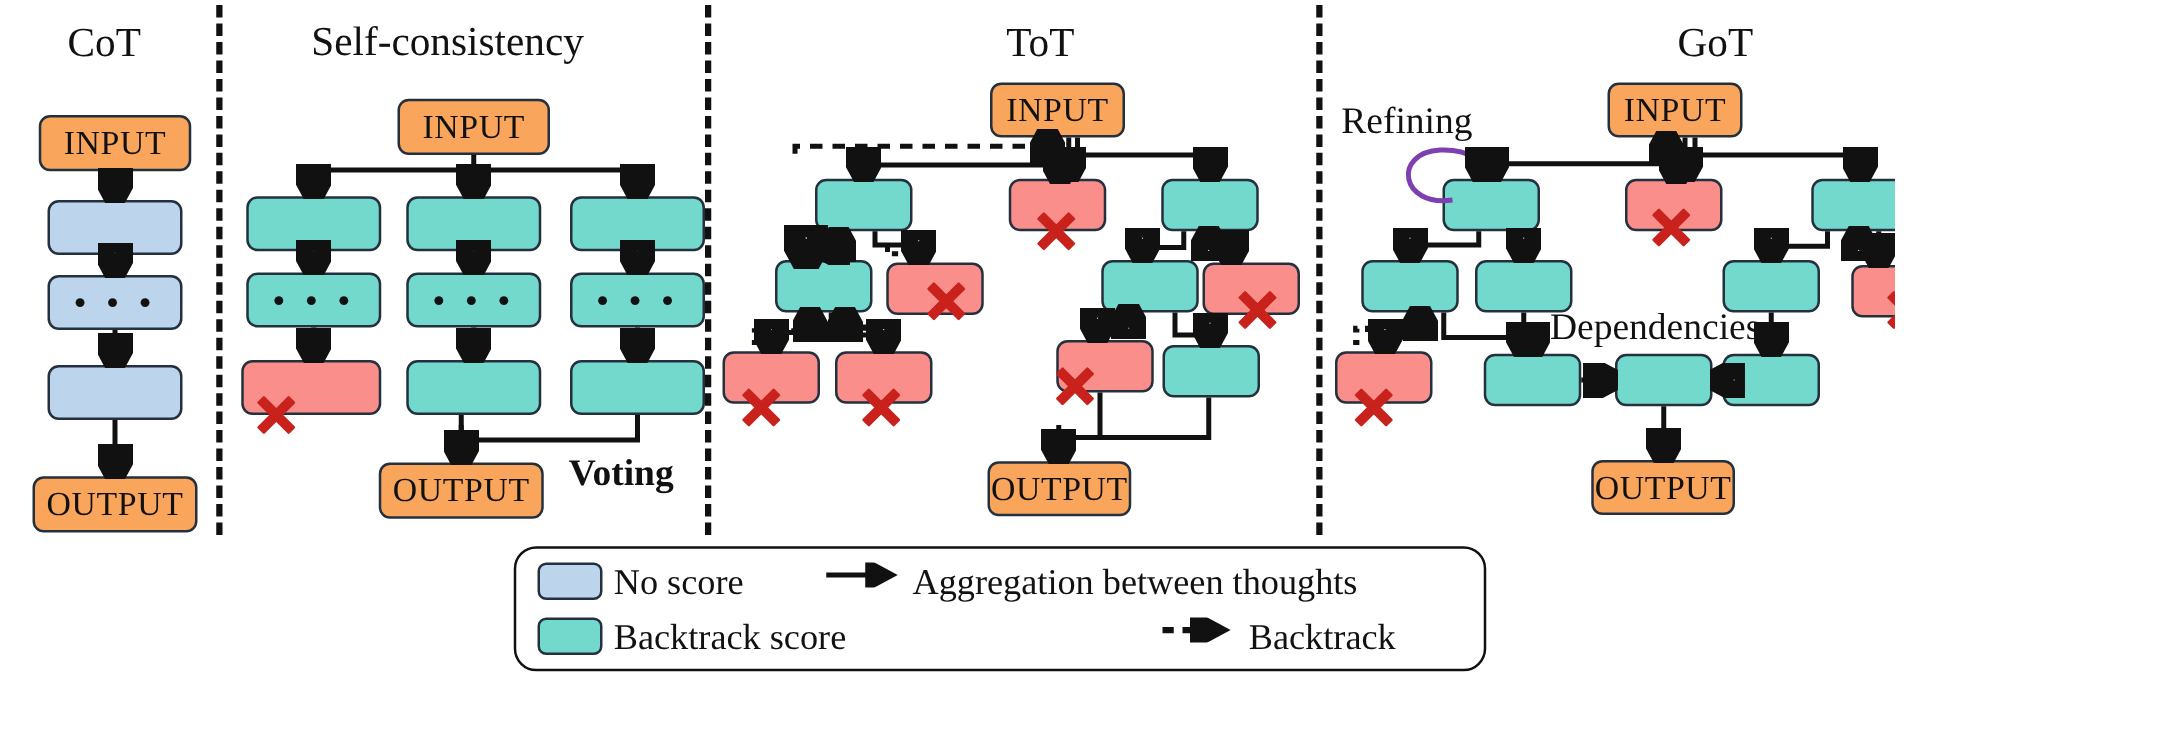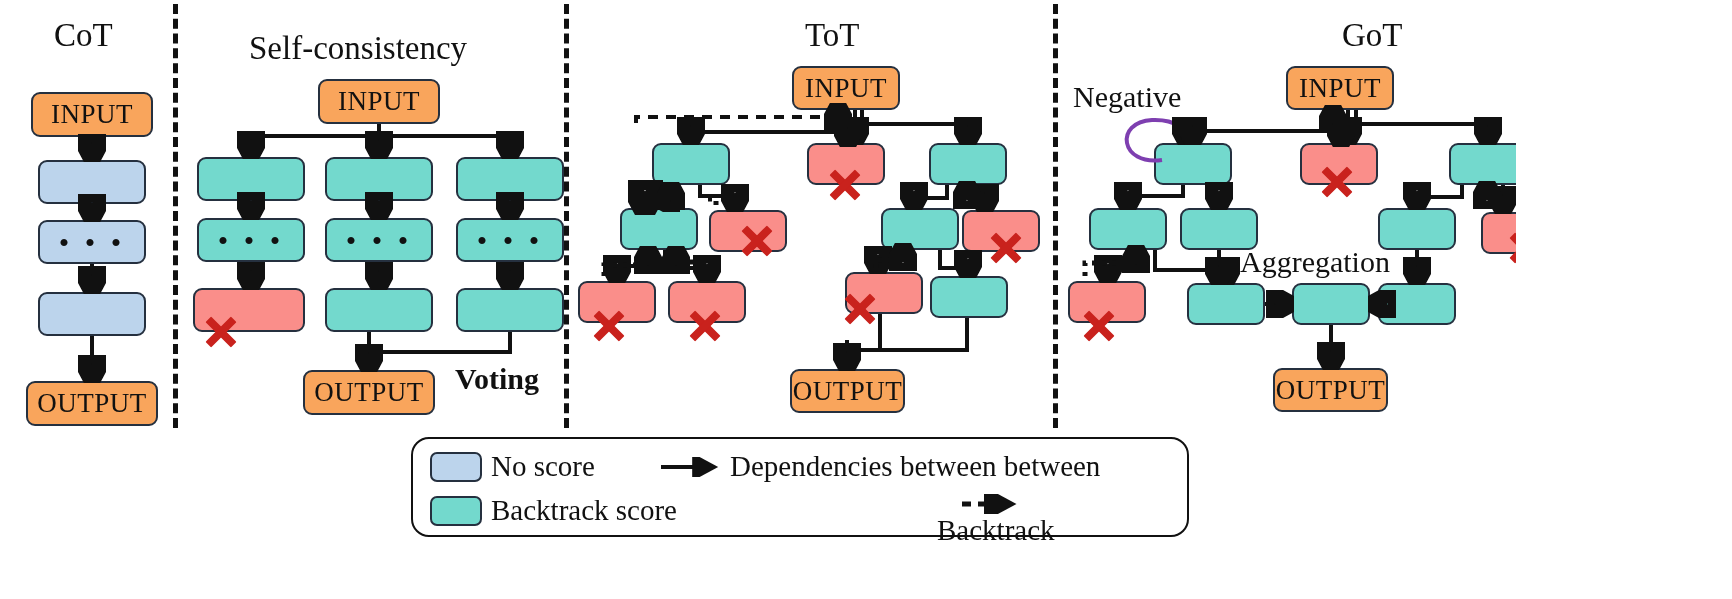--- a/index.html
+++ b/index.html
@@ -35,36 +35,36 @@
   
   svg.links{position:absolute;left:0;top:0;width:1732px;height:599px;overflow:visible;pointer-events:none;}
   svg.links path,svg.links line{fill:none;stroke:#111;stroke-width:4;}
   svg.links .dash{stroke-dasharray:10 8;}
   svg.links .dot{stroke-dasharray:4 6;stroke-width:5;stroke-linecap:butt;}
   svg.links .refine{stroke:#7e3fb0;stroke-width:4;}
 
   
   #legend{position:absolute;left:411px;top:437px;width:778px;height:100px;
           border:2.5px solid #111;border-radius:18px;background:#fff;box-sizing:border-box;}
-  .lg-row{position:absolute;display:flex;align-items:center;}
+  .lg-row{position:absolute;display:flex;align-items:flex-start;}
   .lg-sw{width:52px;height:30px;border:2.5px solid #25303f;border-radius:7px;box-sizing:border-box;}
   .lg-tx{font-family:"Liberation Serif", serif;font-size:29px;color:#111;margin-left:9px;white-space:nowrap;}
   .lg-arrow{width:62px;height:20px;position:relative;}
 </style>
 </head>
 <body>
 
 <div id="canvas">
 
   <div class="sep" style="left:173px;top:4px;height:424px;"></div>
   <div class="sep" style="left:564px;top:4px;height:424px;"></div>
   <div class="sep" style="left:1053px;top:4px;height:424px;"></div>
 
   <div class="ptitle" style="left:54px;top:17px;">CoT</div>
-  <div class="ptitle" style="left:249px;top:30px;">Self-consistency</div>
+  <div class="ptitle" style="left:249px;top:16px;">Self-consistency</div>
   <div class="ptitle" style="left:805px;top:17px;">ToT</div>
   <div class="ptitle" style="left:1306px;top:17px;margin-left:36px;">GoT</div>
 
   <div class="node io" style="left:31px;top:92px;width:122px;height:45px;">
     <span class="lbl">INPUT</span>
     </div>
   <div class="node none" style="left:38px;top:160px;width:108px;height:44px;"></div>
   <div class="node none" style="left:38px;top:220px;width:108px;height:44px;">
     <span class="dots">• • •</span>
     </div>
@@ -126,22 +126,22 @@
   <div class="node pos" style="left:930px;top:276px;width:78px;height:42px;"></div>
 
   <div class="node io" style="left:790px;top:369px;width:115px;height:44px;">
     <span class="lbl">OUTPUT</span>
     </div>
 
   <div class="node io" style="left:1286px;top:66px;width:108px;height:44px;">
     <span class="lbl">INPUT</span>
     </div>
 
-  <div class="anno" style="left:1073px;top:80px;">Negative</div>
-  <div class="anno" style="left:1240px;top:245px;">Aggregation</div>
+  <div class="anno" style="left:1073px;top:80px;">Refining</div>
+  <div class="anno" style="left:1240px;top:245px;">Dependencies</div>
 
   <div class="node pos" style="left:1154px;top:143px;width:78px;height:42px;"></div>
   <div class="node pos" style="left:1089px;top:208px;width:78px;height:42px;"></div>
   <div class="node pos" style="left:1180px;top:208px;width:78px;height:42px;"></div>
   <div class="node neg" style="left:1068px;top:281px;width:78px;height:42px;"></div>
   <div class="xmark" style="left:1082px;top:309px;"></div>
 
   <div class="node neg" style="left:1300px;top:143px;width:78px;height:42px;"></div>
   <div class="xmark" style="left:1320px;top:165px;"></div>
 
@@ -278,30 +278,30 @@
       <span class="lg-arrow">
         <svg width="62" height="20" viewBox="0 0 62 20">
           <defs>
               <marker id="ah2" markerWidth="7" markerHeight="7" refX="5.2" refY="3.5" orient="auto">
             <path d="M0,0 L6.5,3.5 L0,7 z" fill="#111"></path>
               </marker>
             </defs>
           <line x1="2" y1="10" x2="54" y2="10" stroke="#111" stroke-width="4" marker-end="url(#ah2)"></line>
         </svg>
       </span>
-      <span class="lg-tx">Dependencies between between</span>
+      <span class="lg-tx">Aggregation between thoughts</span>
     </div>
 
     <div class="lg-row" style="left:17px;top:55px;">
       <span class="lg-sw" style="background:#73d9cd;"></span>
       <span class="lg-tx">Backtrack score</span>
     </div>
 
 
-    <div class="lg-row" style="left:515px;top:55px;flex-direction:column;">
+    <div class="lg-row" style="left:515px;top:55px;">
       <span class="lg-arrow">
         <svg width="62" height="20" viewBox="0 0 62 20">
           <defs>
               <marker id="ah3" markerWidth="7" markerHeight="7" refX="5.2" refY="3.5" orient="auto">
             <path d="M0,0 L6.5,3.5 L0,7 z" fill="#111"></path>
               </marker>
             </defs>
           <line x1="2" y1="10" x2="50" y2="10" stroke="#111" stroke-width="5" stroke-dasharray="9 7" marker-end="url(#ah3)"></line>
         </svg>
       </span>

